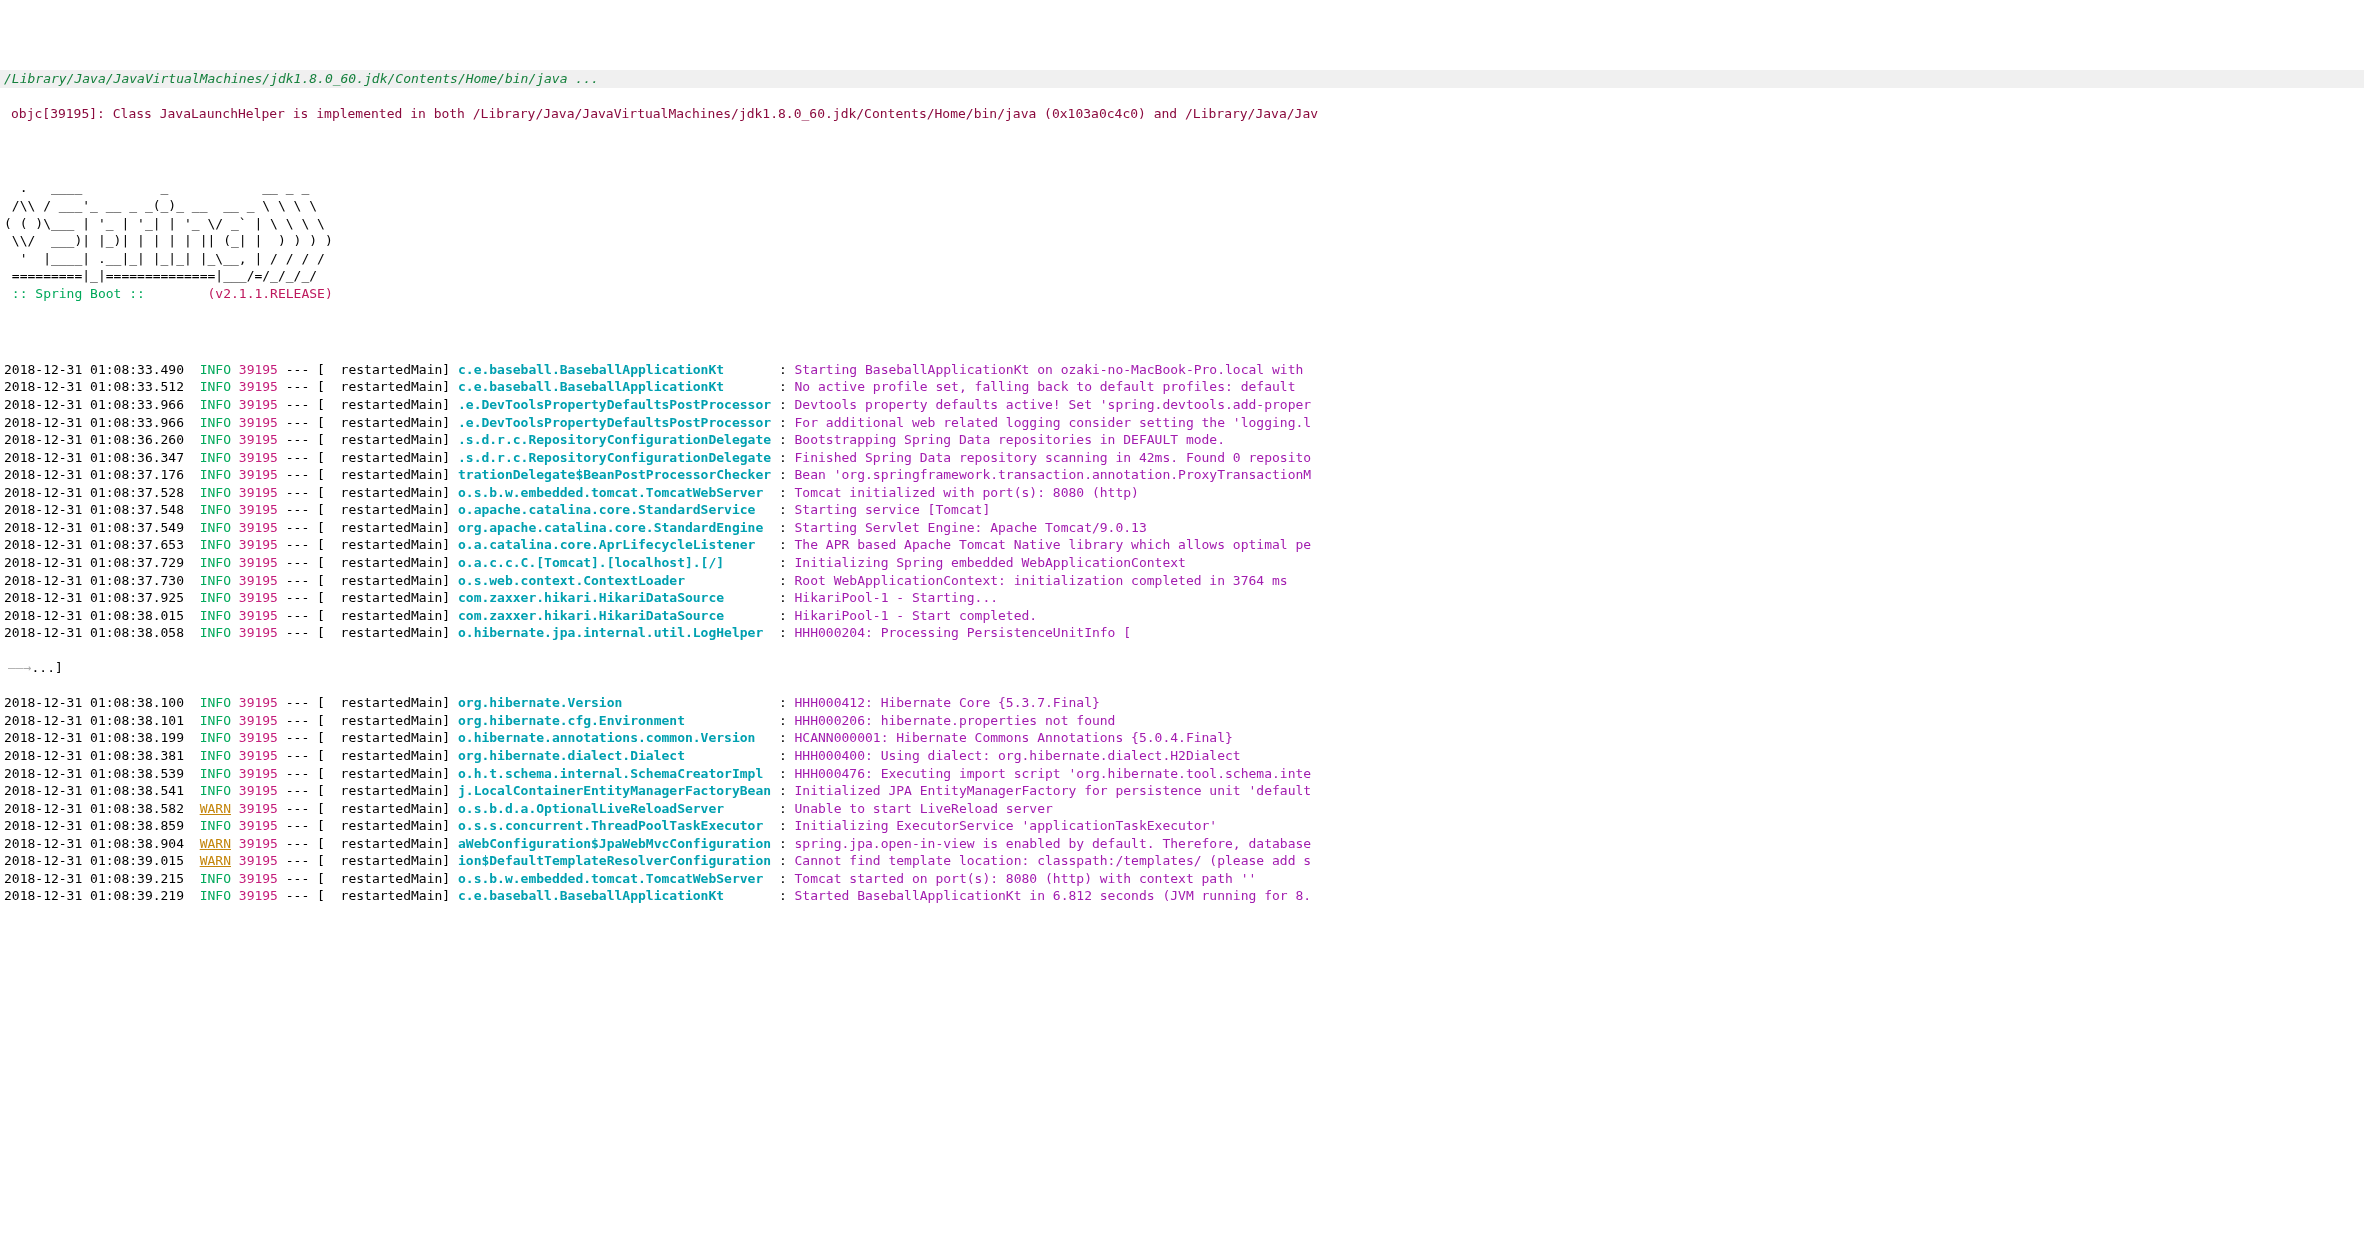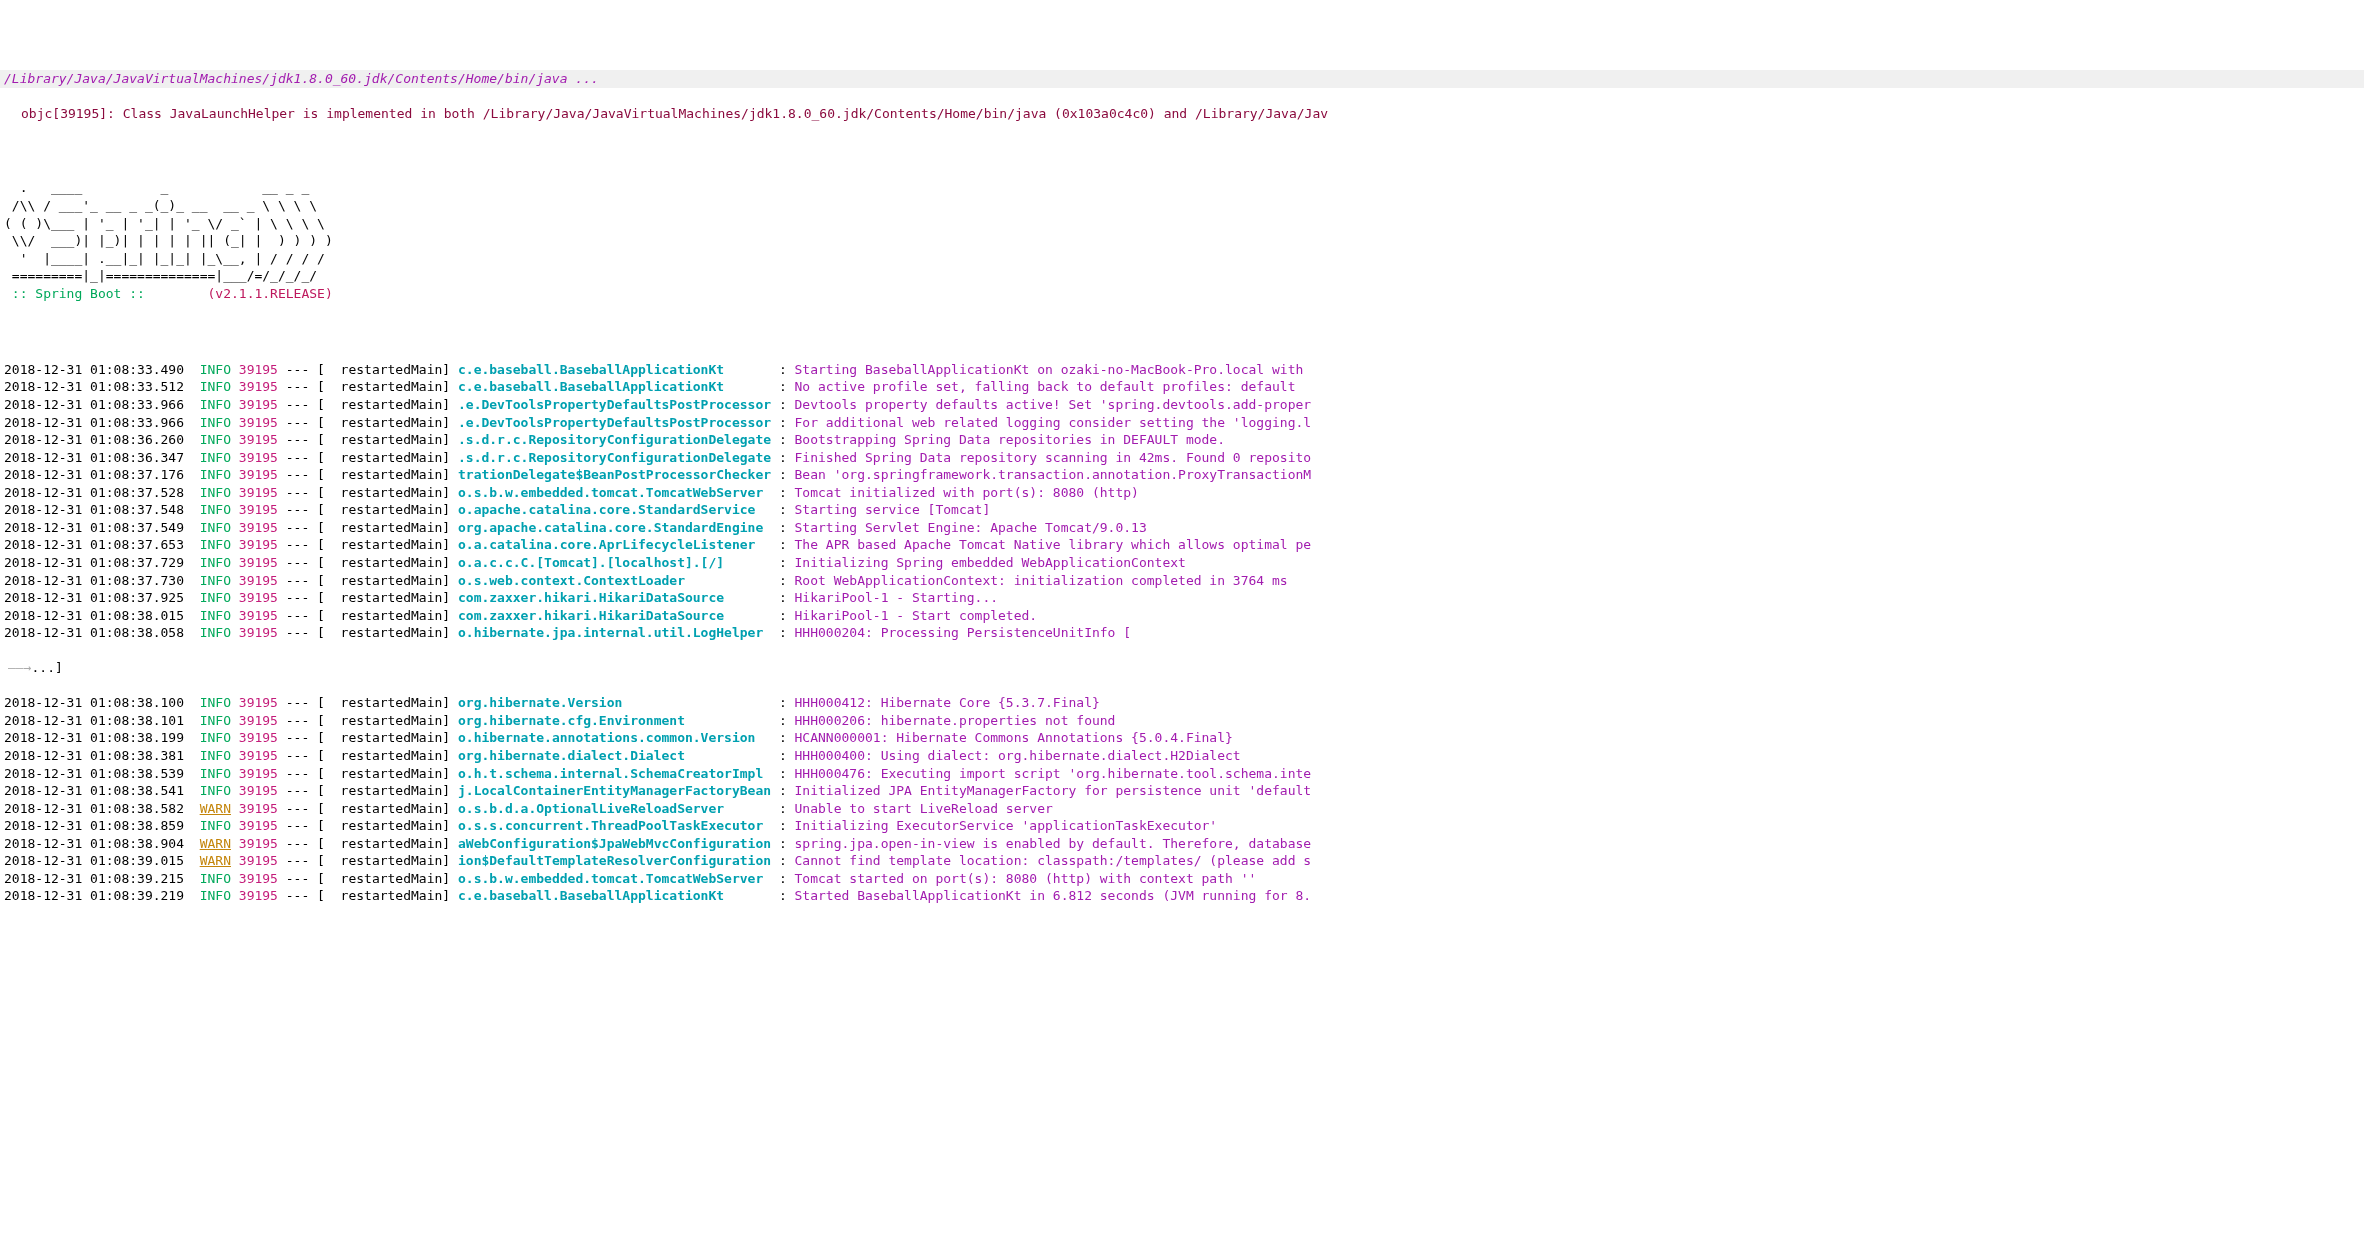--- a/index.html
+++ b/index.html
@@ -9,26 +9,26 @@
       line-height: 1.35;
       background: #ffffff;
       color: #000000;
       white-space: pre;
       overflow-x: hidden;
       padding: 0;
     }
     .header-line {
       background: #f0f0f0;
       font-style: italic;
-      color: #a21caf;
+      color: #15803d;
       padding: 0 4px;
     }
     .objc-line {
       color: #8b0a3e;
-      padding: 0 21px;
+      padding: 0 11px;
     }
     .banner {
       padding: 0 4px;
       margin-top: 4px;
     }
     .spring-boot-label { color: #00a85a; }
     .version-label { color: #be185d; }
     .log-area { padding: 0 4px; margin-top: 6px; }
     .log-line { display: block; }
     .ts { color: #000; }

